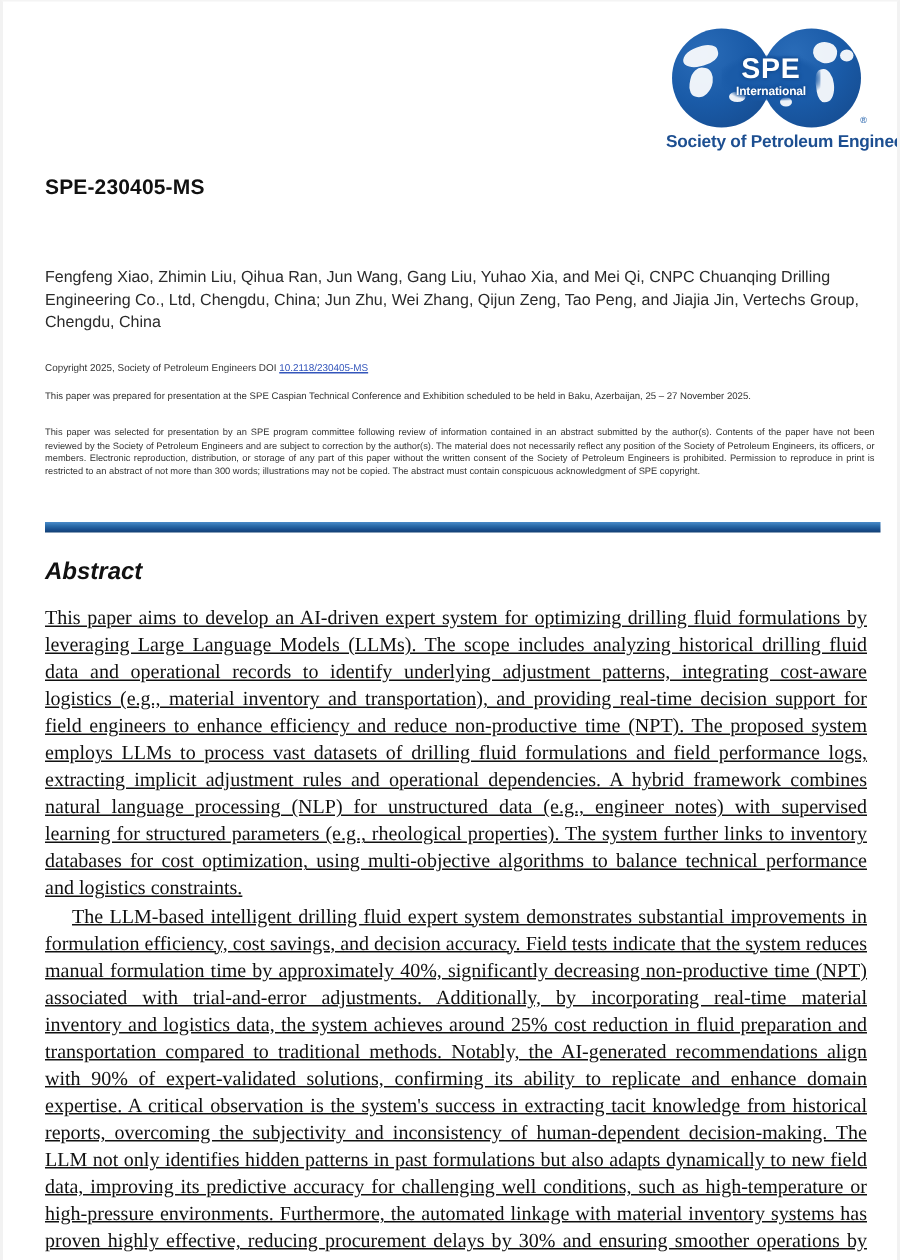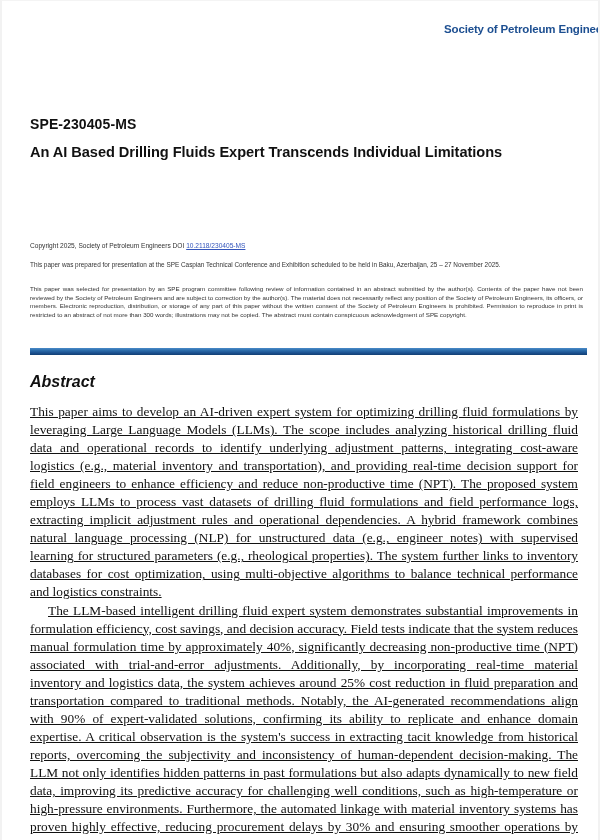--- a/index.html
+++ b/index.html
@@ -207,25 +207,44 @@
   }
   .abstract-body p { margin: 0; text-decoration: underline; }
   .abstract-body p.indent { text-indent: 18px; }
 </style>
 </head>
 <body>
 
 <div class="page">
 
   <div class="logo-block">
+    <div class="globes">
+      <div class="globe left">
+        <span class="land l1"></span>
+          <span class="land l2"></span>
+        <span class="land l3"></span>
+          <span class="land l4"></span>
+      </div>
+      <div class="globe right">
+        <span class="land r1"></span>
+          <span class="land r2"></span>
+        <span class="land r3"></span>
+          <span class="land r4"></span>
+      </div>
+      <div class="spe-badge">
+        <span class="spe">SPE</span>
+        <span class="intl">International</span>
+      </div>
+      <span class="reg-mark">®</span>
+    </div>
     <div class="logo-caption">Society of Petroleum Engineers</div>
   </div>
 
   <div class="paper-number">SPE-230405-MS</div>
-  <div class="paper-title">An AI Based Drilling Fluids Expert Transcends Individual Limitations</div>
+  <div class="authors">Fengfeng Xiao, Zhimin Liu, Qihua Ran, Jun Wang, Gang Liu, Yuhao Xia, and Mei Qi, CNPC Chuanqing Drilling Engineering Co., Ltd, Chengdu, China; Jun Zhu, Wei Zhang, Qijun Zeng, Tao Peng, and Jiajia Jin, Vertechs Group, Chengdu, China</div>
 
   <div class="copyright">
     <span>Copyright 2025, Society of Petroleum Engineers DOI </span><a class="doi" href="#">10.2118/230405-MS</a>
   </div>
   <div class="conf-note">This paper was prepared for presentation at the SPE Caspian Technical Conference and Exhibition scheduled to be held in Baku, Azerbaijan, 25 – 27 November 2025.</div>
   <div class="disclaimer">This paper was selected for presentation by an SPE program committee following review of information contained in an abstract submitted by the author(s). Contents of the paper have not been reviewed by the Society of Petroleum Engineers and are subject to correction by the author(s). The material does not necessarily reflect any position of the Society of Petroleum Engineers, its officers, or members. Electronic reproduction, distribution, or storage of any part of this paper without the written consent of the Society of Petroleum Engineers is prohibited. Permission to reproduce in print is restricted to an abstract of not more than 300 words; illustrations may not be copied. The abstract must contain conspicuous acknowledgment of SPE copyright.</div>
 
   <div class="rule"></div>
 
   <div class="abstract-heading">Abstract</div>

